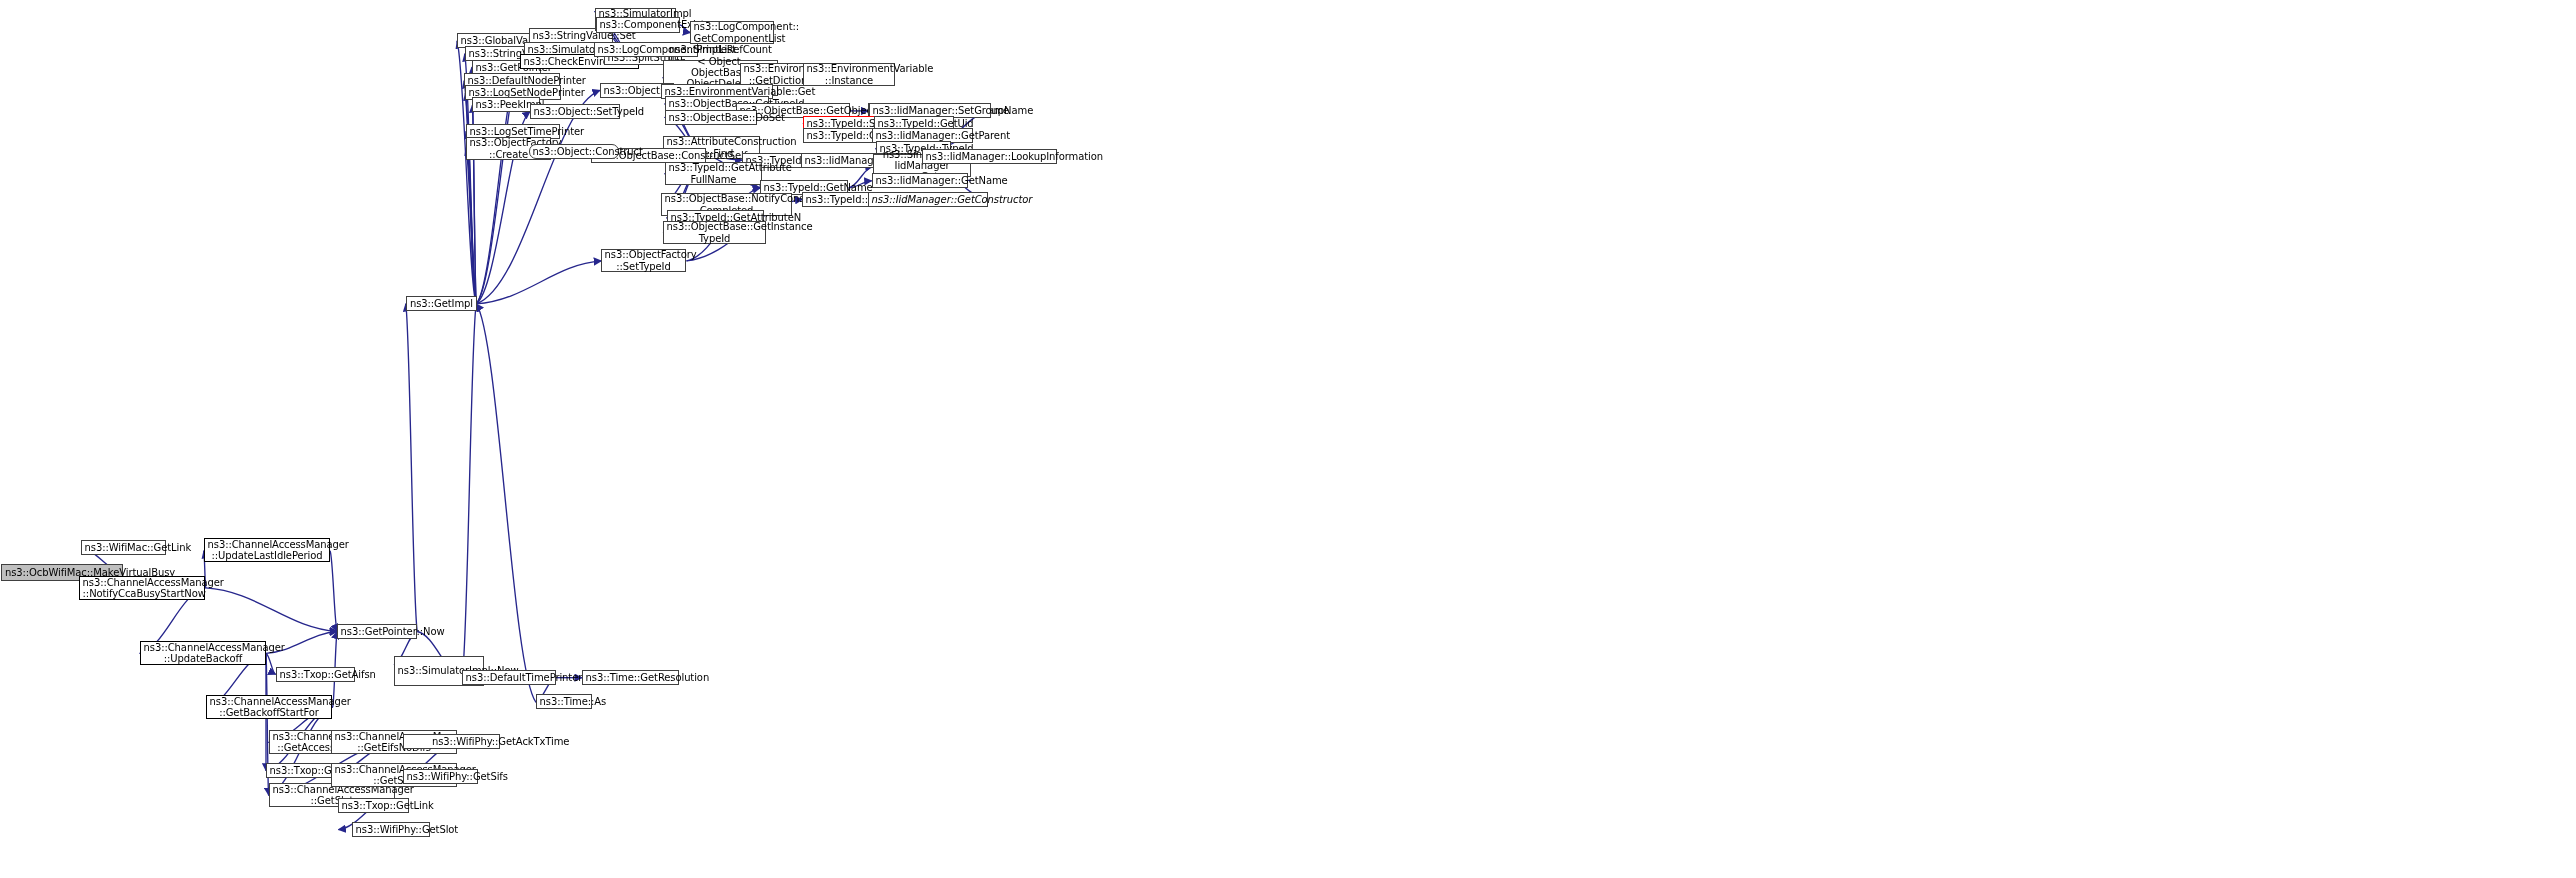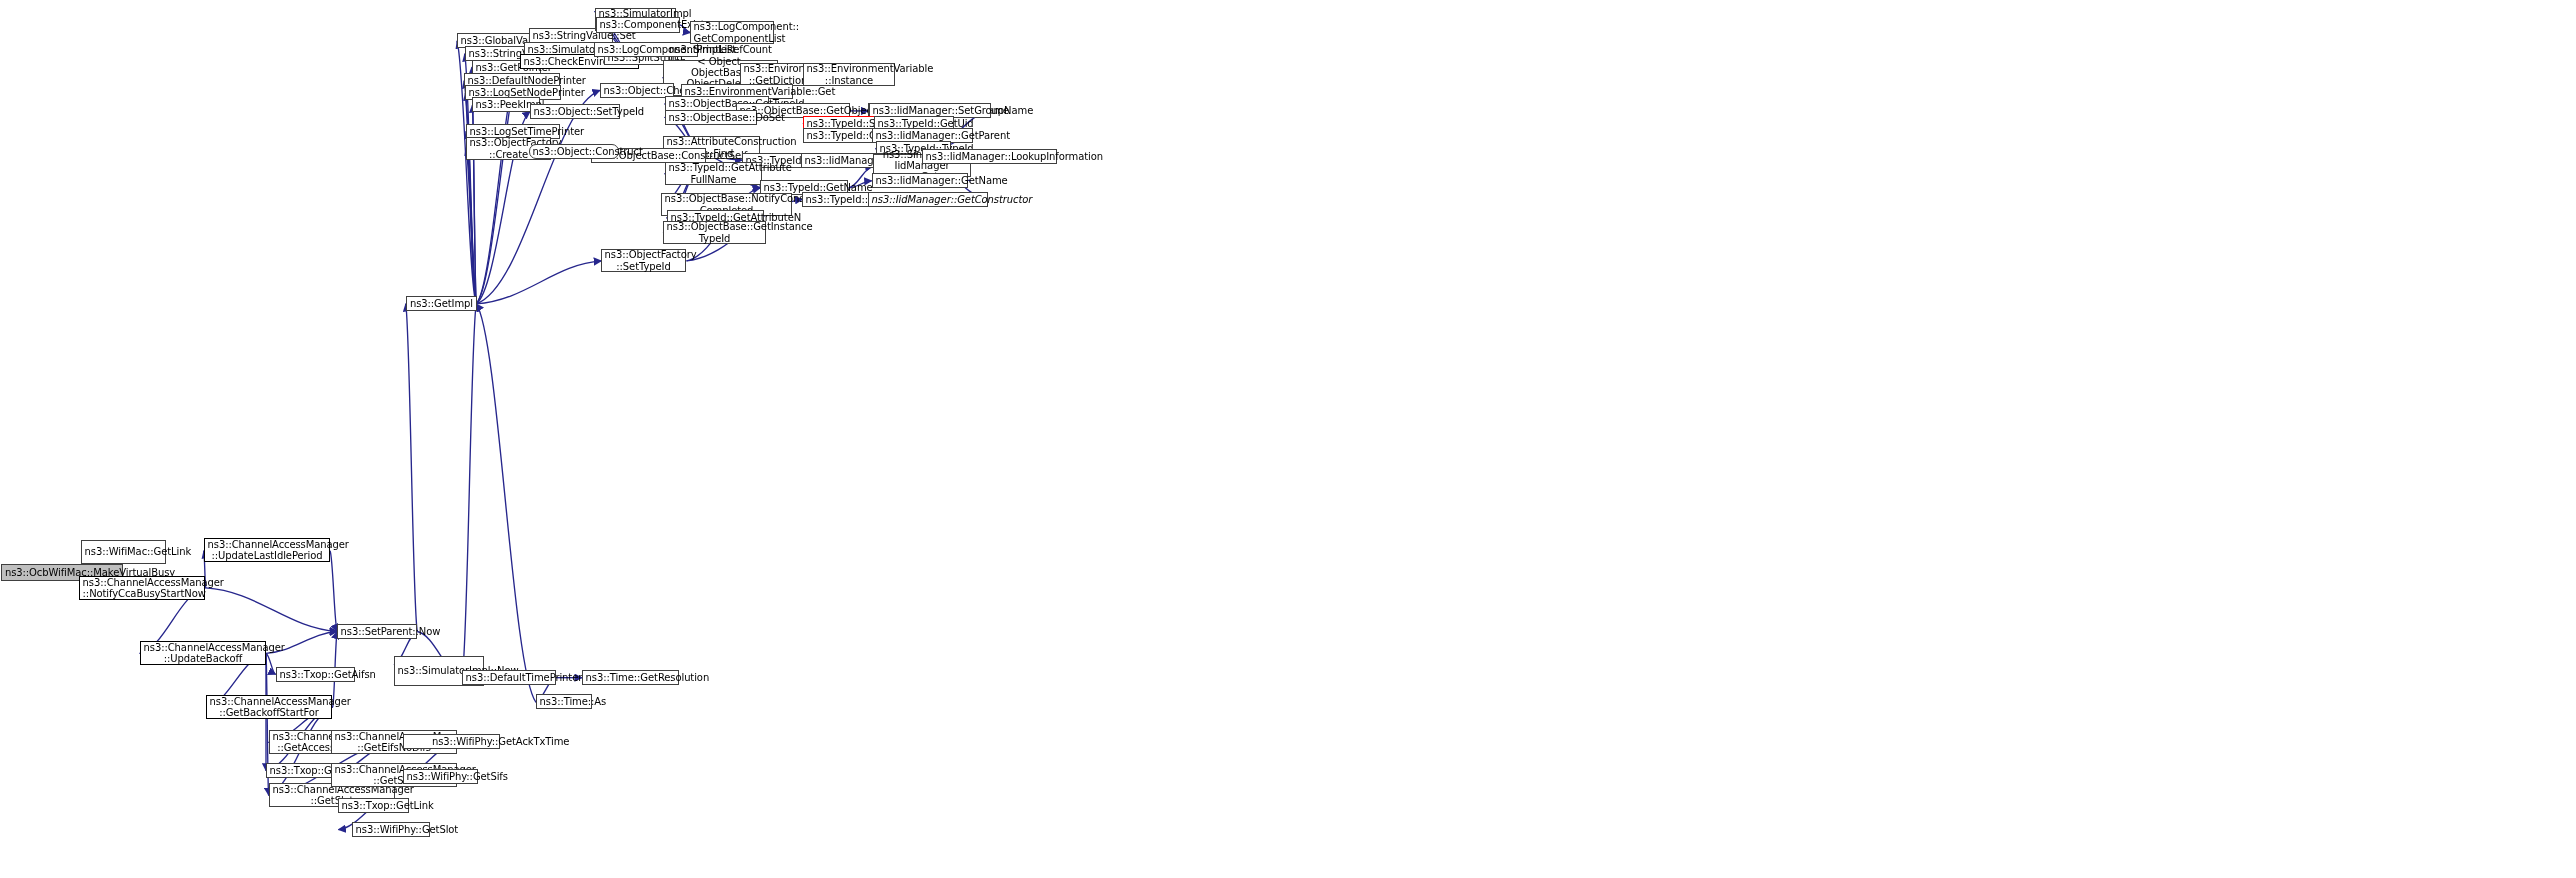--- a/index.html
+++ b/index.html
@@ -154,28 +154,28 @@
         <path d="M 1546 173 C 1503.2 178.76, 1479.66 239.24, 1439 245"></path>
         <path d="M 1518 212 C 1486.4 214.64, 1469.02 242.36, 1439 245"></path>
         <path d="M 1542 311 C 1500.8 305.72, 1478.14 250.28, 1439 245"></path>
         <path d="M 1515 259 C 1484.6 257.88, 1467.88 246.12, 1439 245"></path>
         <path d="M 1412 311 C 1389.2 311, 1376.66 311, 1355 311"></path>
         <path d="M 1071 407 C 1117 397.88, 1142.3 302.12, 1186 293"></path>
         <path d="M 1071 407 C 1143.4 399.32, 1183.22 318.68, 1252 311"></path>
       </g>
   </svg>
 <div class="node root" style="left: 1.3px; top: 564px; width: 122px; height: 16.7px;"><span class="lbl">ns3::OcbWifiMac::MakeVirtualBusy</span></div>
-    <div class="node thick" style="left: 81px; top: 540px; width: 85px; height: 24px;"><span class="lbl">ns3::WifiMac::GetLink</span></div>
+    <div class="node thick" style="left: 81px; top: 540px; width: 85px; height: 15px;"><span class="lbl">ns3::WifiMac::GetLink</span></div>
     <div class="node" style="left: 79px; top: 576px; width: 126px; height: 24px;"><span class="lbl">ns3::ChannelAccessManager
 ::NotifyCcaBusyStartNow</span></div>
     <div class="node" style="left: 204px; top: 538px; width: 126px; height: 24px;"><span class="lbl">ns3::ChannelAccessManager
 ::UpdateLastIdlePeriod</span></div>
     <div class="node" style="left: 140px; top: 641px; width: 126px; height: 24px;"><span class="lbl">ns3::ChannelAccessManager
 ::UpdateBackoff</span></div>
-    <div class="node thick" style="left: 337px; top: 624px; width: 80px; height: 15.4px;"><span class="lbl">ns3::SetParent::Now</span></div>
+    <div class="node thick" style="left: 337px; top: 624px; width: 80px; height: 15.4px;"><span class="lbl">ns3::GetPointer::Now</span></div>
     <div class="node thick" style="left: 394px; top: 656px; width: 90px; height: 30px;"><span class="lbl">ns3::SimulatorImpl::Now</span></div>
     <div class="node thick" style="left: 276px; top: 667px; width: 79px; height: 15.4px;"><span class="lbl">ns3::Txop::GetAifsn</span></div>
     <div class="node" style="left: 206px; top: 695px; width: 126px; height: 24px;"><span class="lbl">ns3::ChannelAccessManager
 ::GetBackoffStartFor</span></div>
     <div class="node thick" style="left: 269px; top: 730px; width: 126px; height: 24px;"><span class="lbl">ns3::ChannelAccessManager
 ::GetAccessGrantStart</span></div>
     <div class="node thick" style="left: 266px; top: 763px; width: 101px; height: 15.4px;"><span class="lbl">ns3::Txop::GetBackoffStart</span></div>
     <div class="node thick" style="left: 269px; top: 783px; width: 126px; height: 24px;"><span class="lbl">ns3::ChannelAccessManager
 ::GetSlot</span></div>
     <div class="node thick" style="left: 331px; top: 730px; width: 126px; height: 24px;"><span class="lbl">ns3::ChannelAccessManager
@@ -211,21 +211,21 @@
 GetComponentList</span></div>
     <div class="node thick" style="left: 663px; top: 60px; width: 115px; height: 36px;"><span class="lbl">ns3::SimpleRefCount
 &lt; Object, ObjectBase,
  ObjectDeleter &gt;::GetReference
 Count</span></div>
     <div class="node thick" style="left: 740px; top: 63px; width: 92px; height: 23px;"><span class="lbl">ns3::EnvironmentVariable
 ::GetDictionary</span></div>
     <div class="node thick" style="left: 803px; top: 63px; width: 92px; height: 23px;"><span class="lbl">ns3::EnvironmentVariable
 ::Instance</span></div>
     <div class="node thick" style="left: 600px; top: 83px; width: 74px; height: 15.4px;"><span class="lbl">ns3::Object::Check</span></div>
-    <div class="node thick" style="left: 661px; top: 84px; width: 112px; height: 15.4px; margin-left: 20px;"><span class="lbl">ns3::EnvironmentVariable::Get</span></div>
+    <div class="node thick" style="left: 661px; top: 84px; width: 112px; height: 15.4px;"><span class="lbl">ns3::EnvironmentVariable::Get</span></div>
     <div class="node thick" style="left: 530px; top: 104px; width: 90px; height: 15.4px;"><span class="lbl">ns3::Object::SetTypeId</span></div>
     <div class="node thick" style="left: 665px; top: 96px; width: 104px; height: 15.4px;"><span class="lbl">ns3::ObjectBase::GetTypeId</span></div>
     <div class="node thick" style="left: 736px; top: 103px; width: 114px; height: 15.4px;"><span class="lbl">ns3::ObjectBase::GetObjectIid</span></div>
     <div class="node thick" style="left: 868px; top: 103px; width: 107px; height: 15.4px;"><span class="lbl">ns3::TypeId::SetGroupName</span></div>
     <div class="node thick" style="left: 869px; top: 103px; width: 122px; height: 15.4px;"><span class="lbl">ns3::IidManager::SetGroupName</span></div>
     <div class="node thick" style="left: 665px; top: 110px; width: 92px; height: 15.4px;"><span class="lbl">ns3::ObjectBase::DoSet</span></div>
     <div class="node highlight" style="left: 803px; top: 116px; width: 85px; height: 15.4px;"><span class="lbl">ns3::TypeId::SetParent</span></div>
     <div class="node thick" style="left: 874px; top: 116px; width: 80px; height: 15.4px;"><span class="lbl">ns3::TypeId::GetUid</span></div>
     <div class="node thick" style="left: 803px; top: 128px; width: 87px; height: 15.4px;"><span class="lbl">ns3::TypeId::GetParent</span></div>
     <div class="node thick" style="left: 872px; top: 128px; width: 101px; height: 15.4px;"><span class="lbl">ns3::IidManager::GetParent</span></div>

